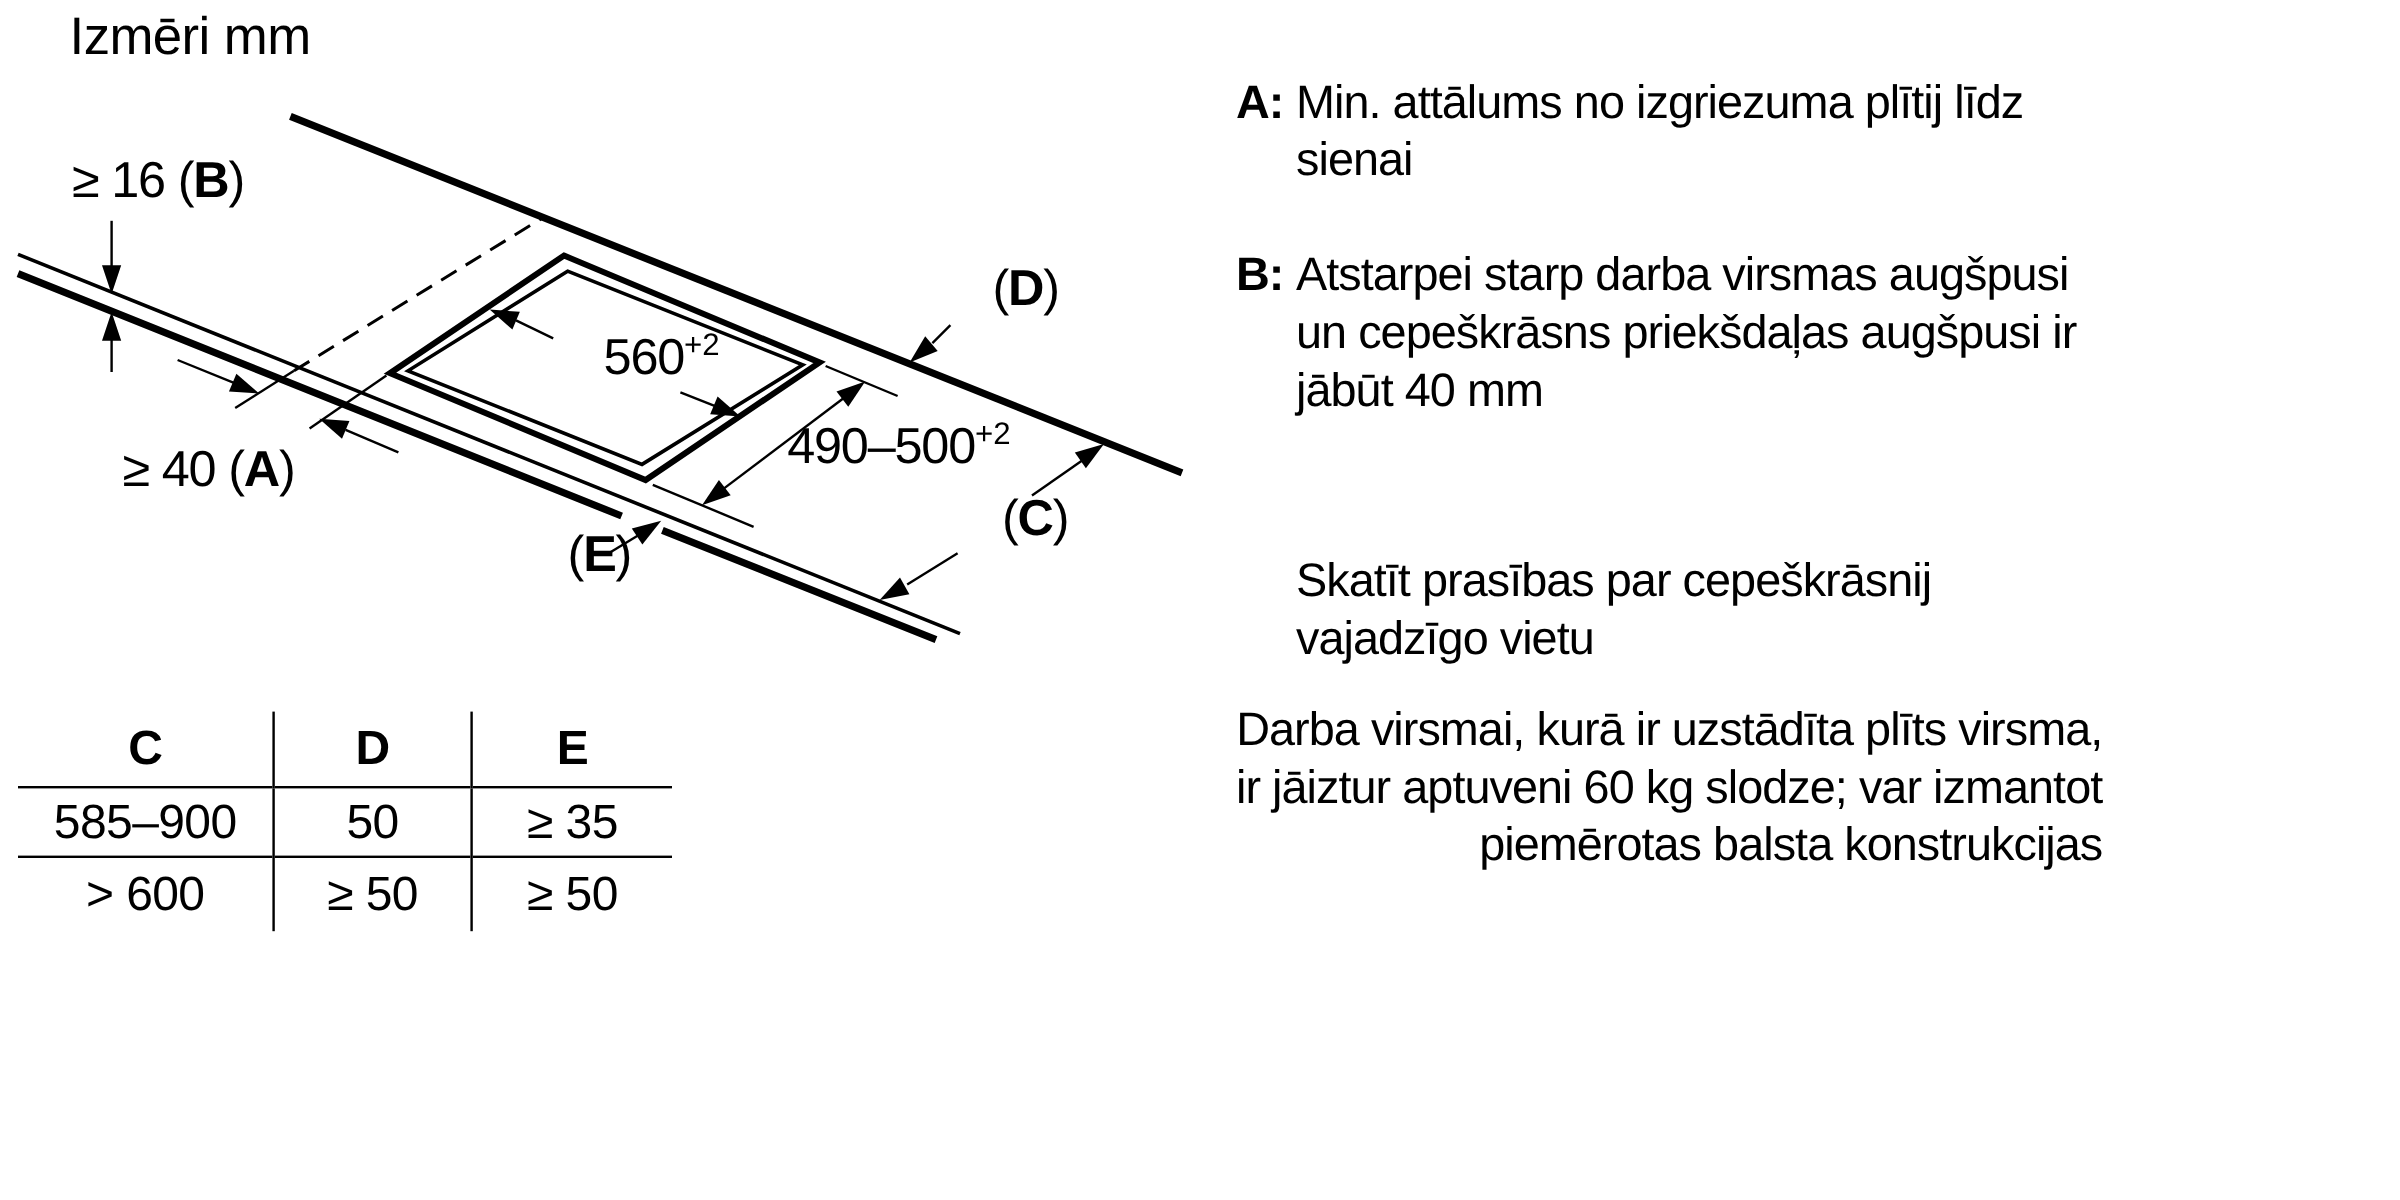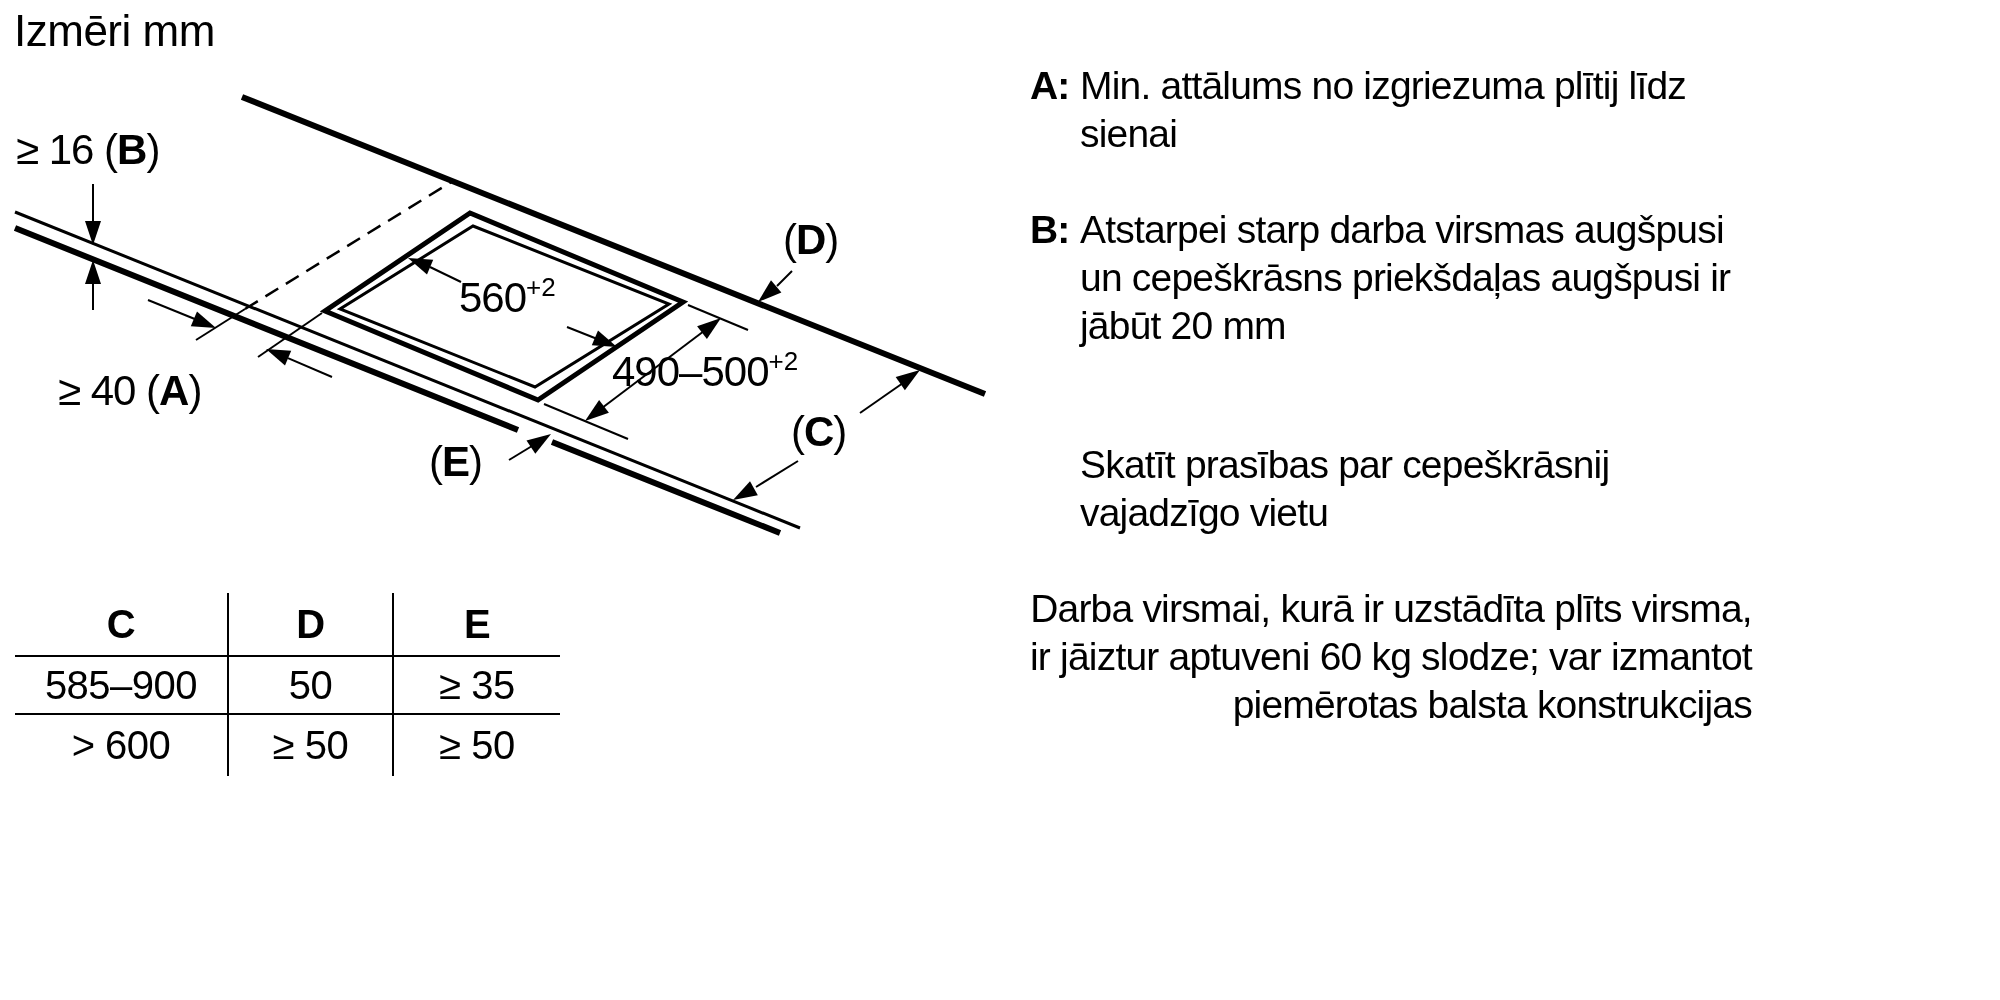--- a/index.html
+++ b/index.html
@@ -1,21 +1,21 @@
 <!DOCTYPE html>
 <html><head>
 <meta charset="utf-8">
 <style>
   html,body { margin:0; padding:0; }
   body {
     width:2000px; height:1000px; position:relative; overflow:hidden;
     background:#ffffff; color:#000000;
     font-family:"Liberation Sans", sans-serif;
   }
-  .abs { position:absolute; }
+  .abs { position:absolute;margin-left:44px; }
   .title { font-size:44px; letter-spacing:-0.5px; white-space:nowrap; }
   .dimlabel { font-size:42px; letter-spacing:-1px; white-space:nowrap; }
   .dimlabel .b { font-weight:bold; }
   .sup { font-size:26px; vertical-align:16px; letter-spacing:0; }
   svg.drawing { position:absolute; left:0; top:0; }
 
   table.dims {
     position:absolute; left:15px; top:593px;
     border-collapse:collapse; font-size:40px; letter-spacing:-0.5px;
     text-align:center;
@@ -140,24 +140,24 @@
   <div class="note" style="left:0; top:62px;">
     <span class="nlabel">A:</span>
     <span class="ntext">Min. attālums no izgriezuma plītij līdz
 sienai</span>
   </div>
 
   <div class="note" style="left:0; top:206px;">
     <span class="nlabel">B:</span>
     <span class="ntext">Atstarpei starp darba virsmas augšpusi
 un cepeškrāsns priekšdaļas augšpusi ir
-jābūt 20 mm</span>
+jābūt 40 mm</span>
   </div>
 
-  <div class="note" style="left:50px; top:441px;justify-content:center;">
+  <div class="note" style="left:50px; top:461px;justify-content:center;">
     <span class="ntext">Skatīt prasības par cepeškrāsnij
 vajadzīgo vietu</span>
   </div>
 
   <div class="note" style="left:0; top:585px;text-align:right;">
     <span class="ntext">Darba virsmai, kurā ir uzstādīta plīts virsma,
 ir jāiztur aptuveni 60 kg slodze; var izmantot
 piemērotas balsta konstrukcijas</span>
   </div>
 

